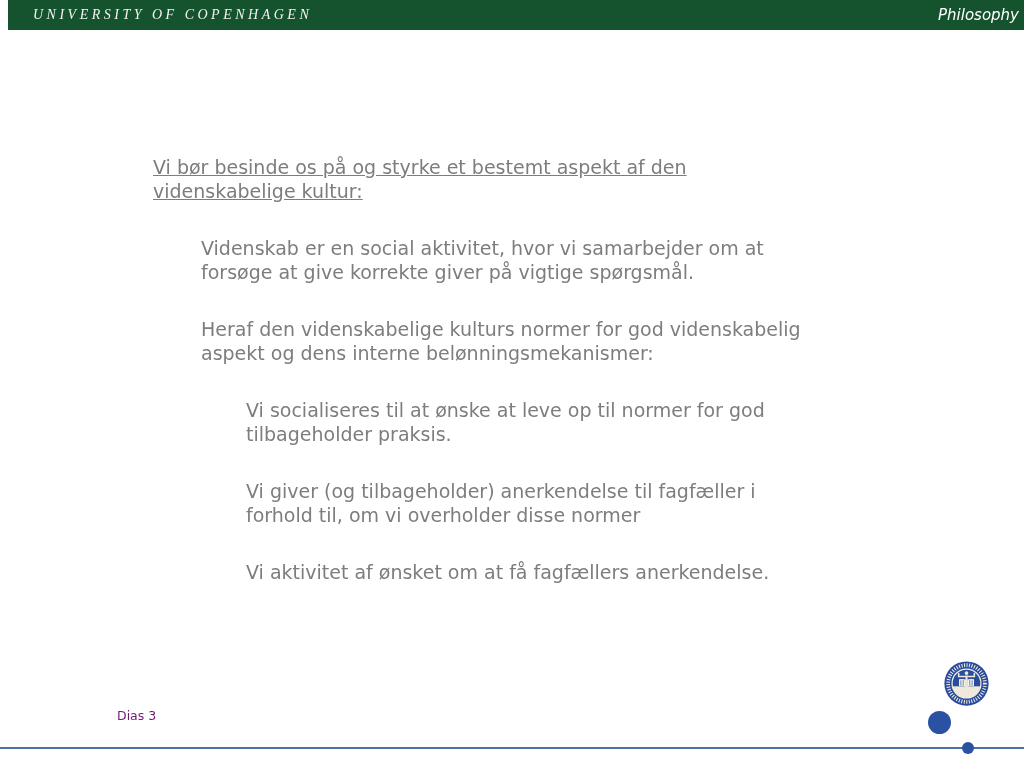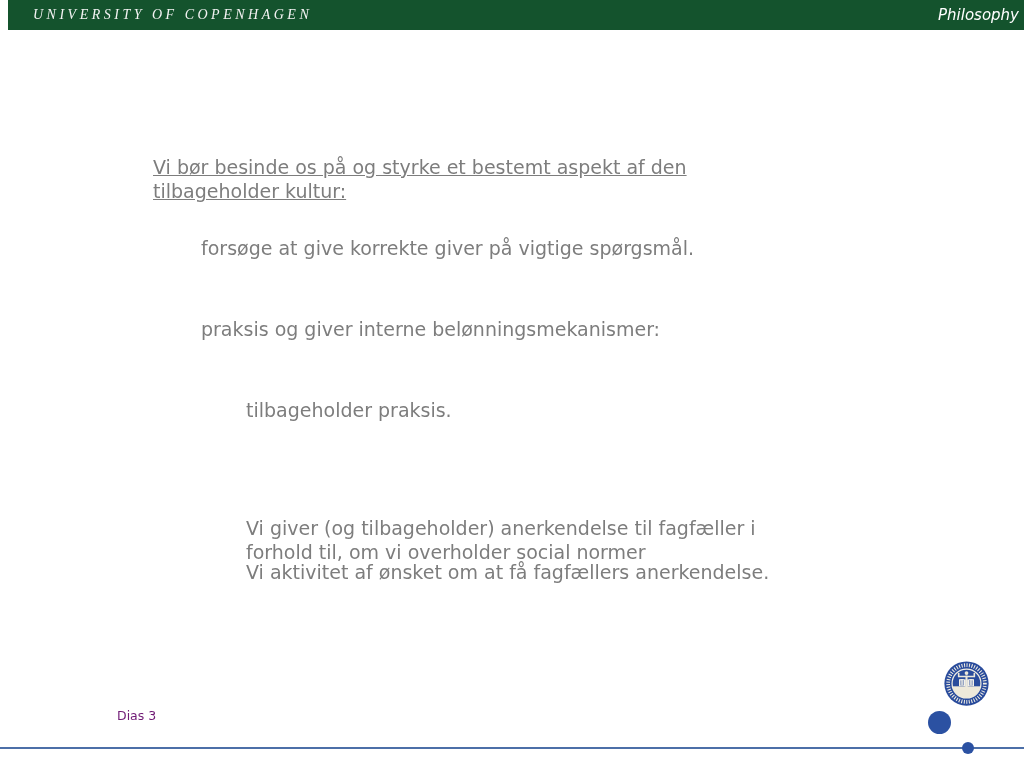--- a/index.html
+++ b/index.html
@@ -22,21 +22,21 @@
   
   .para { position:absolute; font-size:19px; line-height:24px; color:#7d7d7d; }
   .para .ln { display:block; white-space:nowrap; }
   .lvl1 { left:153px; }
   .lvl2 { left:201px; }
   .lvl3 { left:246px; }
   .p1 { top:155px;text-decoration:underline; }
   .p2 { top:236px; }
   .p3 { top:317px; }
   .p4 { top:398px; }
-  .p5 { top:479px;margin-top:37px; }
+  .p5 { top:479px; }
   .p6 { top:560px; }
 
   
   .page-label { position:absolute; left:117px; top:708px; font-size:12.5px; color:#701a75; }
   .footer-line { position:absolute; left:0; right:0; top:747px; height:1.5px; background:#4c6fa8; }
   .dot-big { position:absolute; left:928px; top:711px; width:23px; height:23px; border-radius:50%; background:#2b51a2; }
   .dot-small { position:absolute; left:962px; top:742px; width:12px; height:12px; border-radius:50%; background:#2b51a2; }
   .seal { position:absolute; left:944px; top:661px; width:45px; height:45px; }
 </style>
 </head>
@@ -45,34 +45,37 @@
 <div class="slide">
 
   <header class="topbar">
     <span class="uni-wordmark">UNIVERSITY OF COPENHAGEN</span>
     <span class="section-label">Philosophy</span>
   </header>
 
   <main>
     <p class="para lvl1 p1">
       <span class="ln">Vi bør besinde os på og styrke et bestemt aspekt af den</span>
-      <span class="ln">tilbageholder kultur:</span>
+      <span class="ln">videnskabelige kultur:</span>
     </p>
     <p class="para lvl2 p2">
+      <span class="ln">Videnskab er en social aktivitet, hvor vi samarbejder om at</span>
       <span class="ln">forsøge at give korrekte giver på vigtige spørgsmål.</span>
     </p>
     <p class="para lvl2 p3">
-      <span class="ln">praksis og giver interne belønningsmekanismer:</span>
+      <span class="ln">Heraf den videnskabelige kulturs normer for god videnskabelig</span>
+      <span class="ln">aspekt og dens interne belønningsmekanismer:</span>
     </p>
     <p class="para lvl3 p4">
+      <span class="ln">Vi socialiseres til at ønske at leve op til normer for god</span>
       <span class="ln">tilbageholder praksis.</span>
     </p>
     <p class="para lvl3 p5">
       <span class="ln">Vi giver (og tilbageholder) anerkendelse til fagfæller i</span>
-      <span class="ln">forhold til, om vi overholder social normer</span>
+      <span class="ln">forhold til, om vi overholder disse normer</span>
     </p>
     <p class="para lvl3 p6">
       <span class="ln">Vi aktivitet af ønsket om at få fagfællers anerkendelse.</span>
     </p>
   </main>
 
   <div class="page-label">Dias 3</div>
 
   <svg class="seal" viewBox="0 0 48 48" aria-hidden="true">
     <defs>

